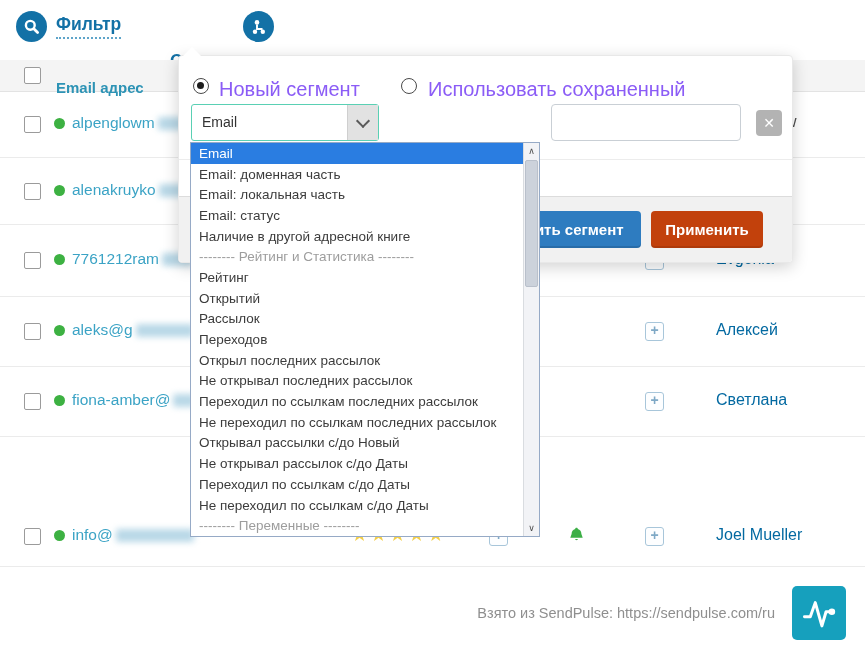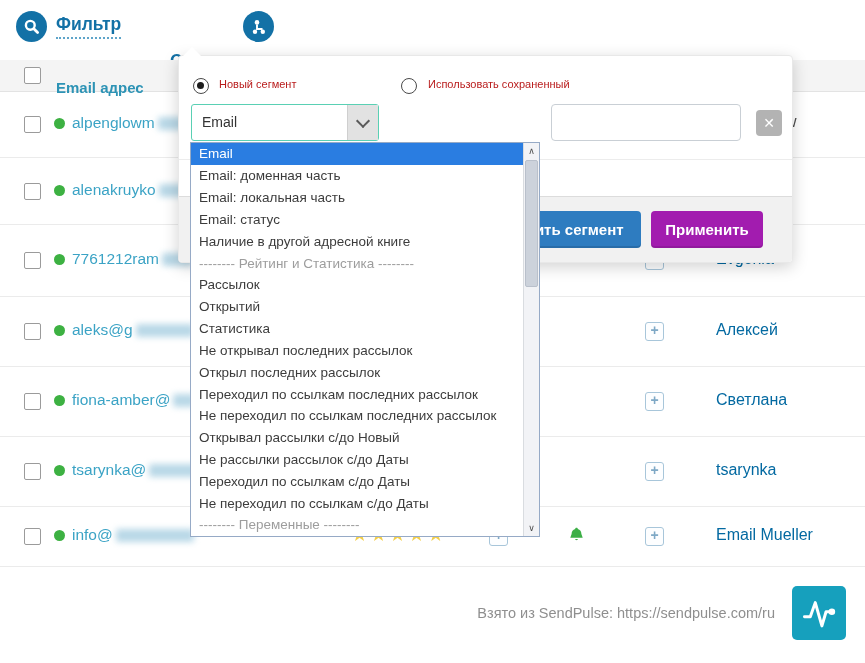--- a/index.html
+++ b/index.html
@@ -40,21 +40,21 @@
 
   
   #popup{position:absolute;left:178px;top:55px;width:615px;height:208px;background:#fff;
          border:1px solid #e8e8e8;border-radius:4px;box-shadow:0 4px 16px rgba(0,0,0,.18);
          z-index:10;box-sizing:border-box;}
   #popup-caret{position:absolute;left:183px;top:47px;width:0;height:0;z-index:11;
                border-left:9px solid transparent;border-right:9px solid transparent;border-bottom:9px solid #fff;}
   .radio{position:absolute;top:22px;width:16px;height:16px;border:1.5px solid #4a4a4a;border-radius:50%;background:#fff;box-sizing:border-box;}
   .radio.checked::after{content:"";position:absolute;left:3px;top:3px;width:7px;height:7px;border-radius:50%;background:#1c1c1c;}
   #radio-new{left:14px;} #radio-saved{left:222px;}
-  .radio-label{position:absolute;top:22px;font-size:11px;color:#b91c1c;white-space:nowrap;}
+  .radio-label{position:absolute;top:22px;font-size:20px;color:#8b5cf6;white-space:nowrap;}
   #radio-new-label{left:40px;} #radio-saved-label{left:249px;}
   .sel{position:absolute;top:48px;height:37px;background:#fff;box-sizing:border-box;}
   #field-select{left:12px;width:188px;border:1px solid #5ad0b4;border-radius:3px;}
   #field-select .sel-text{position:absolute;left:10px;top:9px;font-size:14px;color:#333;}
   .sel-arrowbox{position:absolute;right:0;top:0;bottom:0;width:30px;background:#e2e2e2;
                 border-left:1px solid #cfcfcf;display:flex;align-items:center;justify-content:center;}
   .chev{width:8px;height:8px;border-right:2px solid #5a5a5a;border-bottom:2px solid #5a5a5a;
         transform:rotate(45deg);margin-top:-4px;}
   #cond-select{left:217px;width:135px;border:1px solid #c3c9cf;border-radius:4px;}
   #cond-select .sel-text{position:absolute;left:12px;top:9px;font-size:14px;color:#3d3d3d;}
@@ -65,21 +65,21 @@
   #remove-condition{position:absolute;left:577px;top:54px;width:26px;height:26px;background:#b3b3b3;
                     border-radius:4px;cursor:pointer;}
   #remove-condition::before{content:"✕";position:absolute;left:0;right:0;top:4px;text-align:center;
                             color:#fff;font-size:14px;font-weight:bold;line-height:18px;}
   #cond-divider{position:absolute;left:0;right:0;top:103px;border-top:1px solid #ececec;}
   #popup-footer{position:absolute;left:0;right:0;bottom:0;height:65px;background:#f1f1f1;
                 border-top:1px solid #dcdcdc;border-radius:0 0 4px 4px;}
   .btn{position:absolute;top:155px;height:37px;border-radius:4px;color:#fff;font-weight:bold;
        font-size:15px;display:flex;align-items:center;justify-content:center;cursor:pointer;white-space:nowrap;}
   #save-btn{left:284px;width:178px;background:#2e7cc0;box-shadow:inset 0 -2px 0 rgba(0,0,0,.12);}
-  #apply-btn{left:472px;width:112px;background:#a21caf;box-shadow:inset 0 -2px 0 rgba(0,0,0,.10);}
+  #apply-btn{left:472px;width:112px;background:#c2410c;box-shadow:inset 0 -2px 0 rgba(0,0,0,.10);}
 
   
   #dropdown{position:absolute;left:190px;top:142px;width:350px;height:395px;z-index:30;
             background:#fff;border:1px solid #96aac6;box-sizing:border-box;display:flex;}
   #dropdown-list{flex:1;display:flex;flex-direction:column;overflow:hidden;}
   .dd-item{flex:1;display:flex;align-items:center;padding-left:8px;font-size:13.5px;color:#3c3c3c;
            white-space:nowrap;overflow:hidden;cursor:default;}
   .dd-item.selected{background:#2a7de1;color:#fff;}
   .dd-item.separator{color:#9d9d9d;}
   #dd-scrollbar{width:15px;background:#f2f3f6;border-left:1px solid #d9dce0;position:relative;flex:0 0 auto;}
@@ -157,42 +157,35 @@
   </div>
 
   <div class="row" style="top:366px;height:70px;">
     <span class="cb"></span>
     <span class="dot"></span>
     <span class="email"><span>fiona-amber@</span><span class="blur" style="width:22px;"></span></span>
     <span class="plus p-main"></span>
     <span class="name">Светлана</span>
   </div>
 
-  <div class="row" style="top:436px;height:70px;">
-    <span class="cb"></span>
-    <span class="dot"></span>
-    <span class="email"><span>tsarynka@</span><span class="blur" style="width:55px;"></span></span>
-    <span class="plus p-main"></span>
-    <span class="name">tsarynka</span>
-  </div>
 
   <div class="row" style="top:506px;height:60px;">
     <span class="cb"></span>
     <span class="dot"></span>
     <span class="email"><span>info@</span><span class="blur" style="width:78px;"></span></span>
     <span class="stars">★★★★★</span>
     <span class="plus p-alt"></span>
     <span class="bell">
       <svg width="21" height="21" viewBox="0 0 24 24">
         <path d="M12 3.2c-.9 0-1.5.6-1.5 1.4C7.9 5.2 6.4 7.5 6.4 10.4L4.9 14.7h14.2l-1.5-4.3c0-2.9-1.5-5.2-4.1-5.8 0-.8-.6-1.4-1.5-1.4z" fill="#3caf46"></path>
         <path d="M10.2 16a1.9 1.9 0 0 0 3.6 0z" fill="#3caf46"></path>
       </svg>
     </span>
     <span class="plus p-main"></span>
-    <span class="name">Email Mueller</span>
+    <span class="name">Joel Mueller</span>
   </div>
 
   <div id="popup-caret"></div>
   <div id="popup">
     <span class="radio checked" id="radio-new"></span>
     <span class="radio-label" id="radio-new-label">Новый сегмент</span>
     <span class="radio" id="radio-saved"></span>
     <span class="radio-label" id="radio-saved-label">Использовать сохраненный</span>
 
     <div class="sel" id="field-select">
@@ -215,29 +208,30 @@
   </div>
 
   <div id="dropdown">
     <div id="dropdown-list">
         <div class="dd-item selected">Email</div>
         <div class="dd-item">Email: доменная часть</div>
         <div class="dd-item">Email: локальная часть</div>
         <div class="dd-item">Email: статус</div>
         <div class="dd-item">Наличие в другой адресной книге</div>
         <div class="dd-item separator">-------- Рейтинг и Статистика --------</div>
+        <div class="dd-item">Рейтинг</div>
+        <div class="dd-item">Открытий</div>
         <div class="dd-item">Рассылок</div>
-        <div class="dd-item">Открытий</div>
-        <div class="dd-item">Статистика</div>
+        <div class="dd-item">Переходов</div>
+        <div class="dd-item">Открыл последних рассылок</div>
         <div class="dd-item">Не открывал последних рассылок</div>
-        <div class="dd-item">Открыл последних рассылок</div>
         <div class="dd-item">Переходил по ссылкам последних рассылок</div>
         <div class="dd-item">Не переходил по ссылкам последних рассылок</div>
         <div class="dd-item">Открывал рассылки с/до Новый</div>
-        <div class="dd-item">Не рассылки рассылок с/до Даты</div>
+        <div class="dd-item">Не открывал рассылок с/до Даты</div>
         <div class="dd-item">Переходил по ссылкам с/до Даты</div>
         <div class="dd-item">Не переходил по ссылкам с/до Даты</div>
         <div class="dd-item separator">-------- Переменные --------</div>
       </div>
     <div id="dd-scrollbar">
       <span class="sb-arrow" id="sb-up"></span>
       <span id="sb-thumb"></span>
       <span class="sb-arrow" id="sb-down"></span>
     </div>
   </div>

